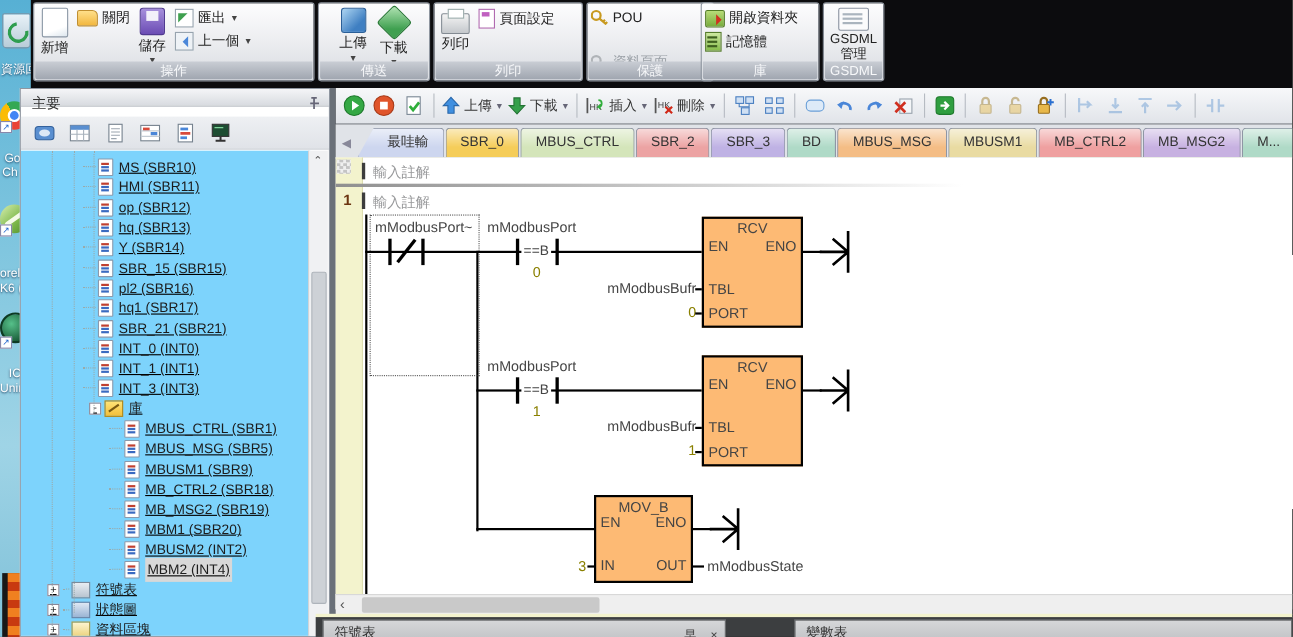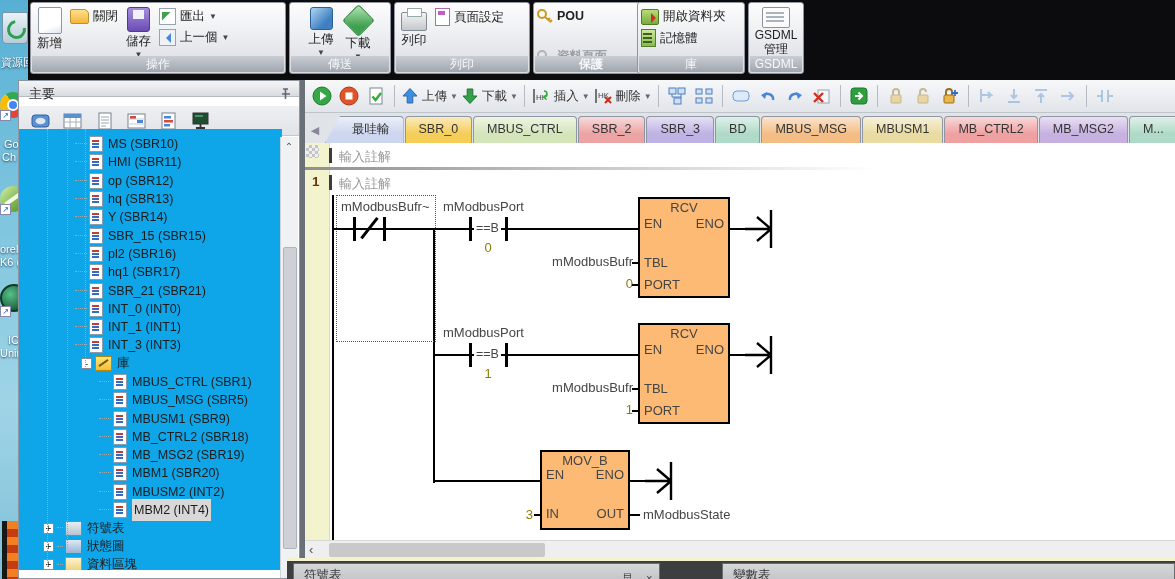--- a/index.html
+++ b/index.html
@@ -73,21 +73,21 @@
 
   
   #sidebar{position:absolute;left:18px;top:80px;width:282px;height:499px;background:#fff;
            border:1px solid #8f96a0;box-sizing:border-box;}
   #sb-header{position:absolute;left:0;top:0;width:100%;height:16px;
            background:linear-gradient(180deg,#f4f5f7,#d8dbe0);border-bottom:1px solid #b8bdc4;
            font-size:13px;color:#333;line-height:25px;padding-left:10px;box-sizing:border-box;}
   #sb-icons{position:absolute;left:0;top:25px;width:100%;height:30px;background:linear-gradient(#eef0f3,#e0e3e8);
            border-bottom:1px solid #c4c9cf;display:flex;align-items:center;gap:8px;padding-left:10px;box-sizing:border-box;}
   .sb-ic{width:24px;height:22px;display:flex;align-items:center;justify-content:center;}
-  #tree{position:absolute;left:0;top:48px;width:263px;height:441px;overflow:hidden;background:#0ea5e9;}
+  #tree{position:absolute;left:0;top:56px;width:263px;height:441px;overflow:hidden;background:#7dd3fc;text-decoration:underline;}
   .trow{height:18.3px;display:flex;align-items:center;font-size:12.5px;color:#1c1c1c;white-space:nowrap;}
   .lvl-leaf{padding-left:56px;}
   .lvl-lib{padding-left:62px;}
   .lvl-libchild{padding-left:80px;}
   .lvl-top{padding-left:24px;}
   .conn{width:12px;height:1px;border-top:1px dotted #9aa;flex:none;margin-right:2px;}
   .exp{width:11px;height:11px;border:1px solid #889;background:#fff;font-size:10px;line-height:9px;text-align:center;color:#333;flex:none;margin-right:3px;box-sizing:border-box;}
   .i-pou{width:12px;height:14px;border:1px solid #8a99ac;background:#fff;border-radius:1px;position:relative;flex:none;margin-right:5px;}
   .i-pou::after{content:"";position:absolute;left:2px;top:3px;width:7px;height:2px;background:#c04030;box-shadow:0 3px 0 #3a6ac0,0 6px 0 #3a6ac0;}
   .i-lib{width:15px;height:13px;background:linear-gradient(#ffe477,#f3bf3a);border:1px solid #b8860b;position:relative;flex:none;margin-right:5px;}
@@ -231,21 +231,21 @@
         <div class="rcol">
           <div class="rsmall">
             <span class="ic-pagesetup"></span>
             <span>頁面設定</span>
           </div>
         </div>
       </div>
       <div class="rgroup-label">列印</div>
     </div>
 
-    <div class="rgroup" style="left:505px;width:116px;font-weight:bold;">
+    <div class="rgroup" style="left:505px;width:116px;">
       <div class="rgroup-inner">
         <div class="rcol">
           <div class="rsmall">
             <svg class="key" viewBox="0 0 16 16">
                 <circle cx="5" cy="6" r="4" fill="none" stroke="#c89a20" stroke-width="2"></circle>
                 <path d="M8 9l6 5M11 12l2-2M13 14l2-2" stroke="#c89a20" stroke-width="2" fill="none"></path>
               </svg>
             <span>POU</span>
           </div>
           <div class="rsmall disabled">
@@ -653,21 +653,21 @@
     <div class="sepline" style="left:0;top:24px;width:620px;"></div>
 
     <div class="netno" style="left:7px;top:31px;">1</div>
     <div class="cmt-bar" style="left:24px;top:32px;"></div>
     <div class="cmt-text" style="left:34px;top:32px;">輸入註解</div>
 
     <div class="vwire" style="left:27px;top:52px;height:345px;"></div>
     <div class="vwire" style="left:128px;top:85px;height:255px;"></div>
 
     <div class="dotted" style="left:31px;top:52px;width:98px;height:145px;"></div>
-    <div class="lad-label" style="left:36px;top:56px;">mModbusBufr~</div>
+    <div class="lad-label" style="left:36px;top:56px;">mModbusPort~</div>
     <div class="lad-label" style="left:138px;top:56px;">mModbusPort</div>
     <div class="wire" style="left:27px;top:85px;width:306px;"></div>
     <div class="cbar" style="left:48px;top:74px;"></div>
     <div class="cbar" style="left:78px;top:74px;"></div>
     <div class="slash" style="left:63px;top:72px;"></div>
     <div class="cbar" style="left:164px;top:74px;"></div>
     <div class="cbar" style="left:200px;top:74px;"></div>
     <div class="cmp" style="left:169px;top:78px;">==B</div>
     <div class="lad-label opv" style="left:168px;top:97px;width:30px;text-align:center;">0</div>
 

